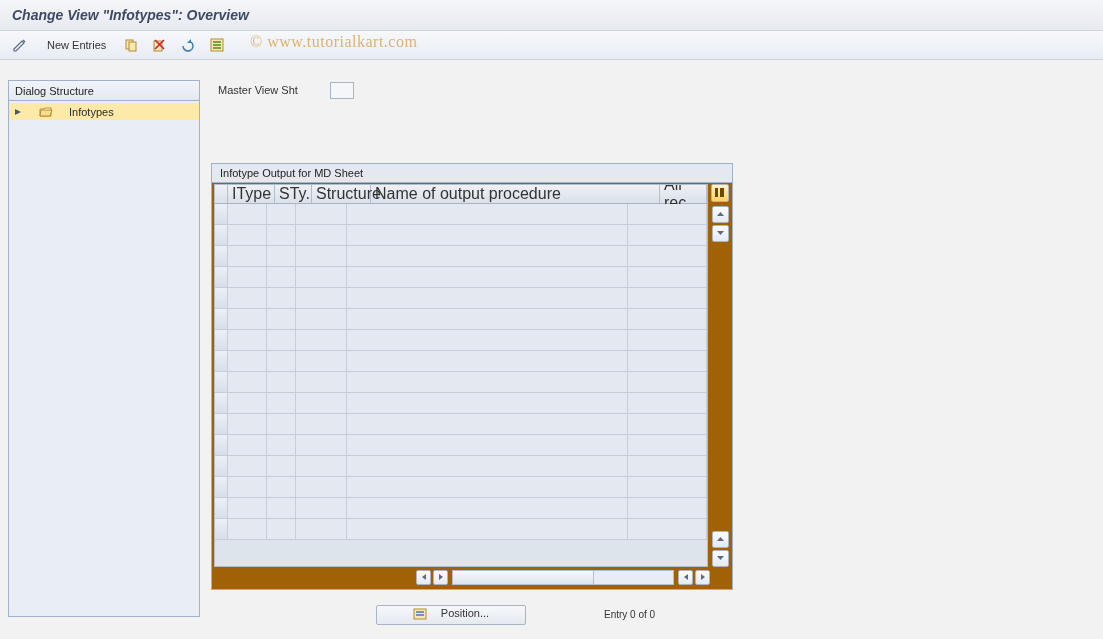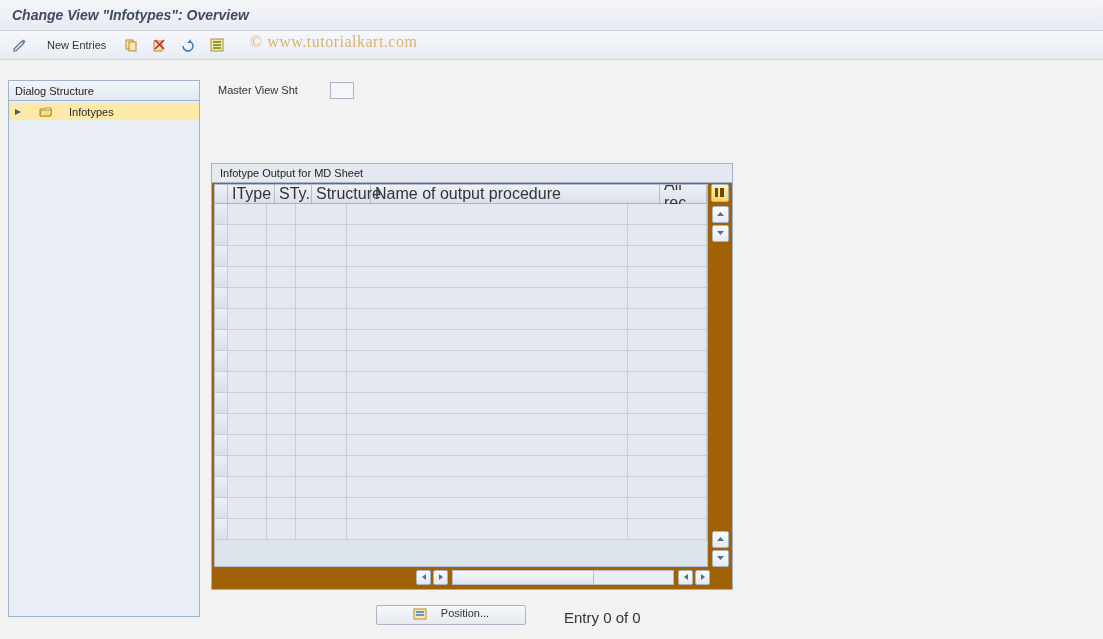--- a/index.html
+++ b/index.html
@@ -37,21 +37,21 @@
   .cfg-btn{width:16px;height:16px;border:1px solid #a9b4c5;border-radius:2px;background:linear-gradient(#fff2c8,#fbd36a);margin-bottom:2px;cursor:pointer;position:relative}
   .cfg-btn::before,.cfg-btn::after{content:"";position:absolute;background:#6b4a00}
   .cfg-btn::before{left:3px;top:3px;width:3px;height:9px}
   .cfg-btn::after{left:8px;top:3px;width:4px;height:9px}
   .sc-btn{width:15px;height:15px;border:1px solid #a9b4c5;border-radius:2px;background:linear-gradient(#fbfcfe,#e5eaf2);cursor:pointer;display:flex;align-items:center;justify-content:center}
   .grid-hsc{position:absolute;left:2px;right:22px;bottom:4px;height:16px;display:flex;align-items:center;gap:2px}
   .hsc-track{flex:1;height:13px;border:1px solid #b3bdcd;background:#e9edf3;position:relative;margin:0 2px}
   .hsc-thumb{position:absolute;left:0;top:0;height:100%;width:140px;background:linear-gradient(#f6f8fb,#dfe5ee);border-right:1px solid #b3bdcd}
   .pos-btn{position:absolute;left:376px;top:547px;width:150px;height:20px;border:1px solid #a9b4c5;border-radius:2px;background:linear-gradient(#f6f8fb,#e5eaf2);display:flex;justify-content:center;gap:14px;cursor:pointer;font-size:11px;color:#333}
   .pos-icon{width:14px;height:14px}
-  .entry-txt{position:absolute;left:564px;top:551px;font-size:15px;color:#333}
+  .entry-txt{position:absolute;left:604px;top:551px;font-size:10px;color:#333}
 </style>
 </head>
 <body>
 
 <div class="titlebar">
   <span>Change View "Infotypes": Overview</span>
 </div>
 
 <div class="toolbar">
   <button class="tb-btn" title="Display/Change">

